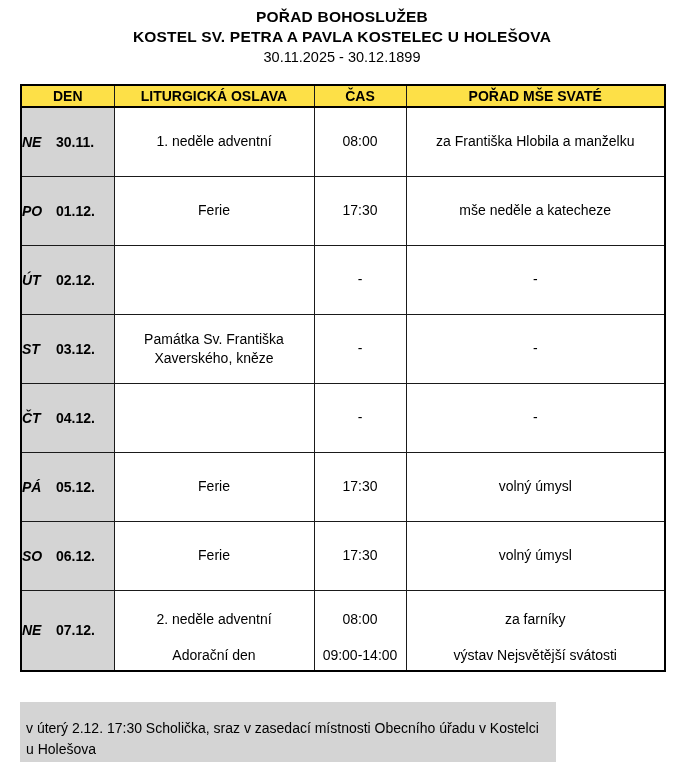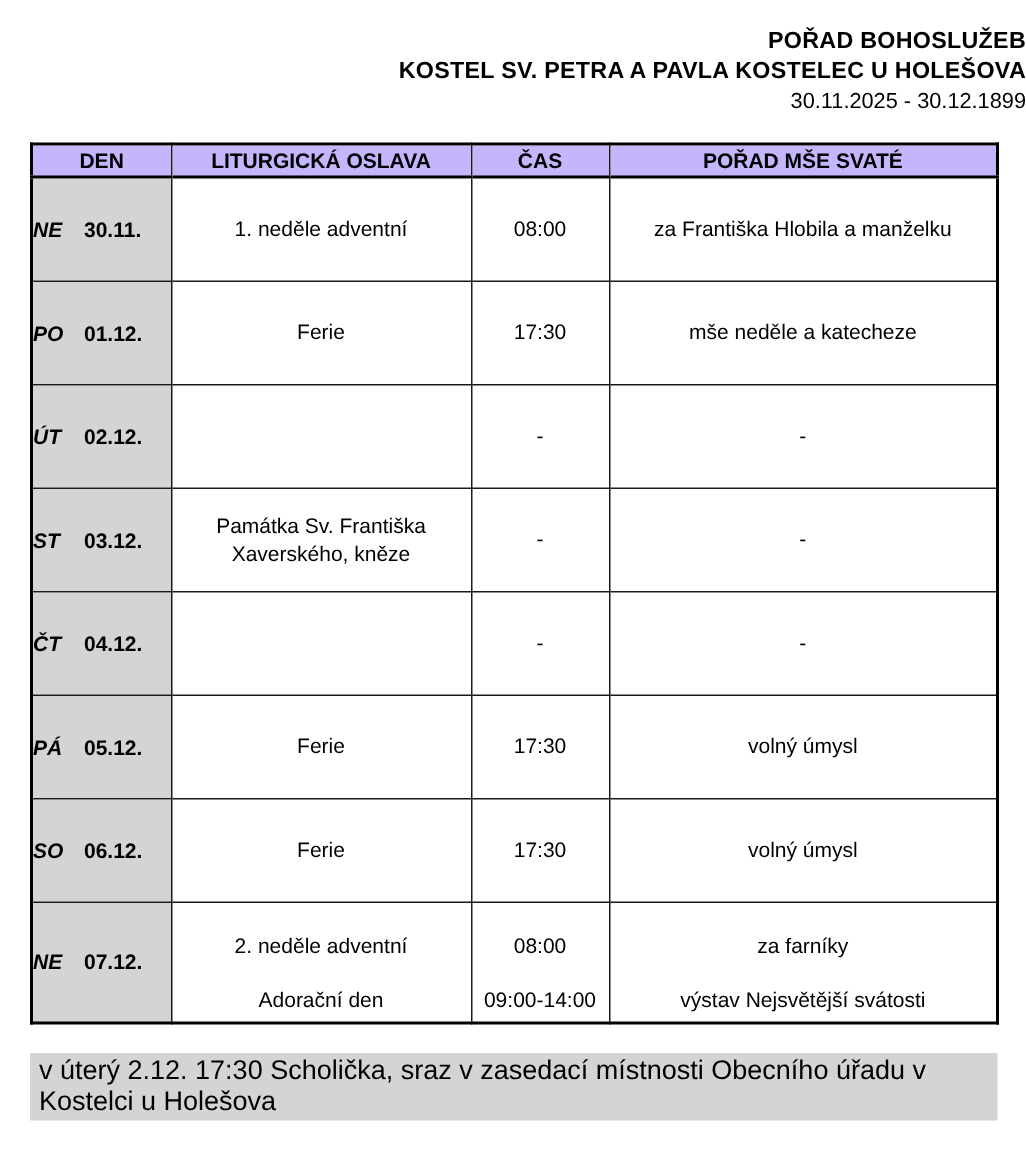--- a/index.html
+++ b/index.html
@@ -13,22 +13,22 @@
     color: #000;
     overflow: hidden;
   }
   .page {
     width: 684px;
     height: 768px;
     position: relative;
   }
   
   .heading {
-    padding-top: 18px;
-    text-align: right;
+    padding-top: 7px;
+    text-align: center;
   }
   .heading .title,
   .heading .subtitle {
     font-size: 15.5px;
     font-weight: bold;
     line-height: 20px;
     letter-spacing: 0.2px;
   }
   .heading .daterange {
     font-size: 14.5px;
@@ -45,21 +45,21 @@
     font-size: 14px;
   }
   table.schedule th,
   table.schedule td {
     border: 1.5px solid #1a1a1a;
     padding: 0;
     overflow: hidden;
   }
   table.schedule thead tr { height: 22px; }
   table.schedule thead th {
-    background: #c4b5fd;
+    background: #fde047;
     font-size: 14px;
     font-weight: bold;
     text-align: center;
     vertical-align: middle;
     border-bottom: 2.5px solid #000;
     margin-left: 44px;
   }
   table.schedule tbody tr { height: 69px; }
   table.schedule tbody tr.tall { height: 81px; }
   td.day-cell {
@@ -91,26 +91,26 @@
     justify-content: space-between;
     height: 76px;
     padding: 20px 2px 3px 2px;
     line-height: 17px;
   }
   
   .note {
     position: absolute;
     left: 20px;
     top: 702px;
-    width: 645px;
+    width: 536px;
     min-height: 44px;
     background: #d4d4d4;
-    font-size: 18px;
+    font-size: 14px;
     line-height: 21px;
-    padding: 1px 6px 2px 6px;
+    padding: 16px 6px 2px 6px;
   }
 </style>
 </head>
 <body>
 
 <div class="page">
 
   <div class="heading">
     <div class="title">POŘAD BOHOSLUŽEB</div>
     <div class="subtitle">KOSTEL SV. PETRA A PAVLA KOSTELEC U HOLEŠOVA</div>

